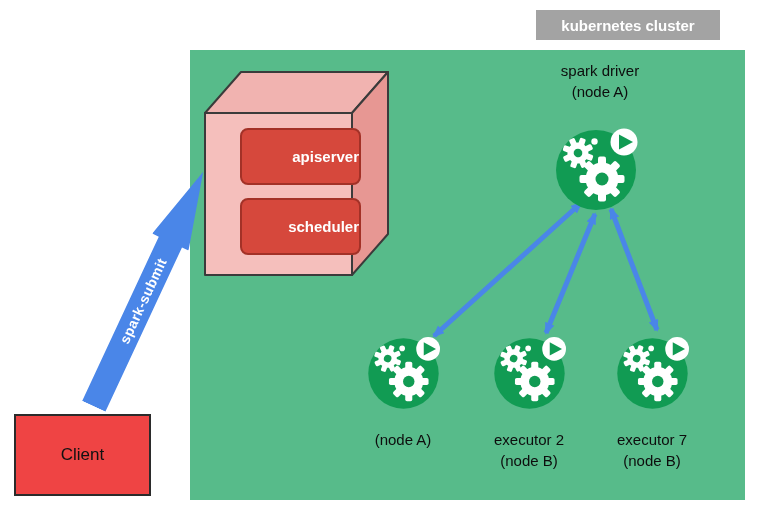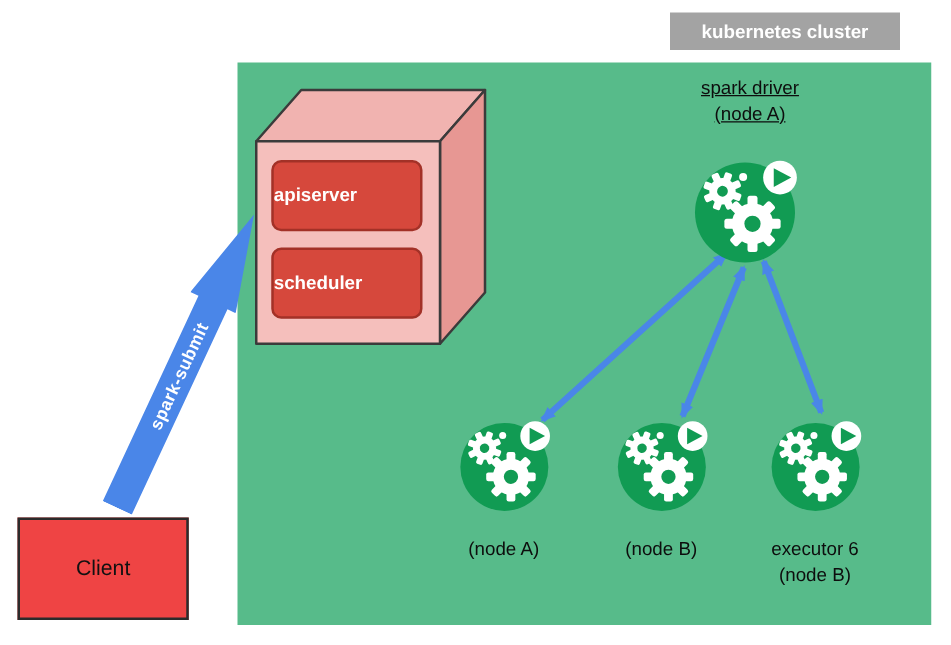--- a/index.html
+++ b/index.html
@@ -30,28 +30,28 @@
     display:flex;align-items:center;justify-content:center;z-index:2;
   }
   .submit-arrow span{color:#fff;font-weight:bold;font-size:14px;letter-spacing:.4px;padding-right:26px;}
 
   
   .cube-svg{left:200px;top:65px;z-index:3;}
 
   
   .red-box{
     background:#D6483C;border:2px solid #A33127;border-radius:8px;color:#fff;font-weight:bold;
-    font-size:15px;display:flex;align-items:center;justify-content:flex-start;z-index:4;box-sizing:border-box;
+    font-size:15px;display:flex;align-items:center;justify-content:flex-end;z-index:4;box-sizing:border-box;margin-left:23px;
   }
   .apiserver-box{left:217px;top:128px;width:121px;height:57px;}
   .scheduler-box{left:217px;top:198px;width:121px;height:57px;}
 
   
   .node-label{z-index:4;text-align:center;font-size:15px;line-height:21px;color:#0d0d0d;}
-  .driver-label{left:515px;top:60px;width:170px;text-decoration:underline;}
+  .driver-label{left:515px;top:60px;width:170px;}
   .exec1-label{left:328px;top:429px;width:150px;}
   .exec2-label{left:454px;top:429px;width:150px;}
   .exec3-label{left:577px;top:429px;width:150px;}
 
   
   .pod-svg{z-index:4;}
   .driver-icon{left:550px;top:116px;}
   .exec1-icon{left:363px;top:326px;}
   .exec2-icon{left:489px;top:326px;}
   .exec3-icon{left:612px;top:326px;}
@@ -162,21 +162,22 @@
   <div class="abs node-label driver-label">
     <div>spark driver</div>
     <div>(node A)</div>
   </div>
 
   <div class="abs node-label exec1-label">
     <div>(node A)</div>
   </div>
 
   <div class="abs node-label exec2-label">
+    <div>executor 2</div>
     <div>(node B)</div>
   </div>
 
   <div class="abs node-label exec3-label">
-    <div>executor 6</div>
+    <div>executor 7</div>
     <div>(node B)</div>
   </div>
 
 </div>
 
 </body></html>

